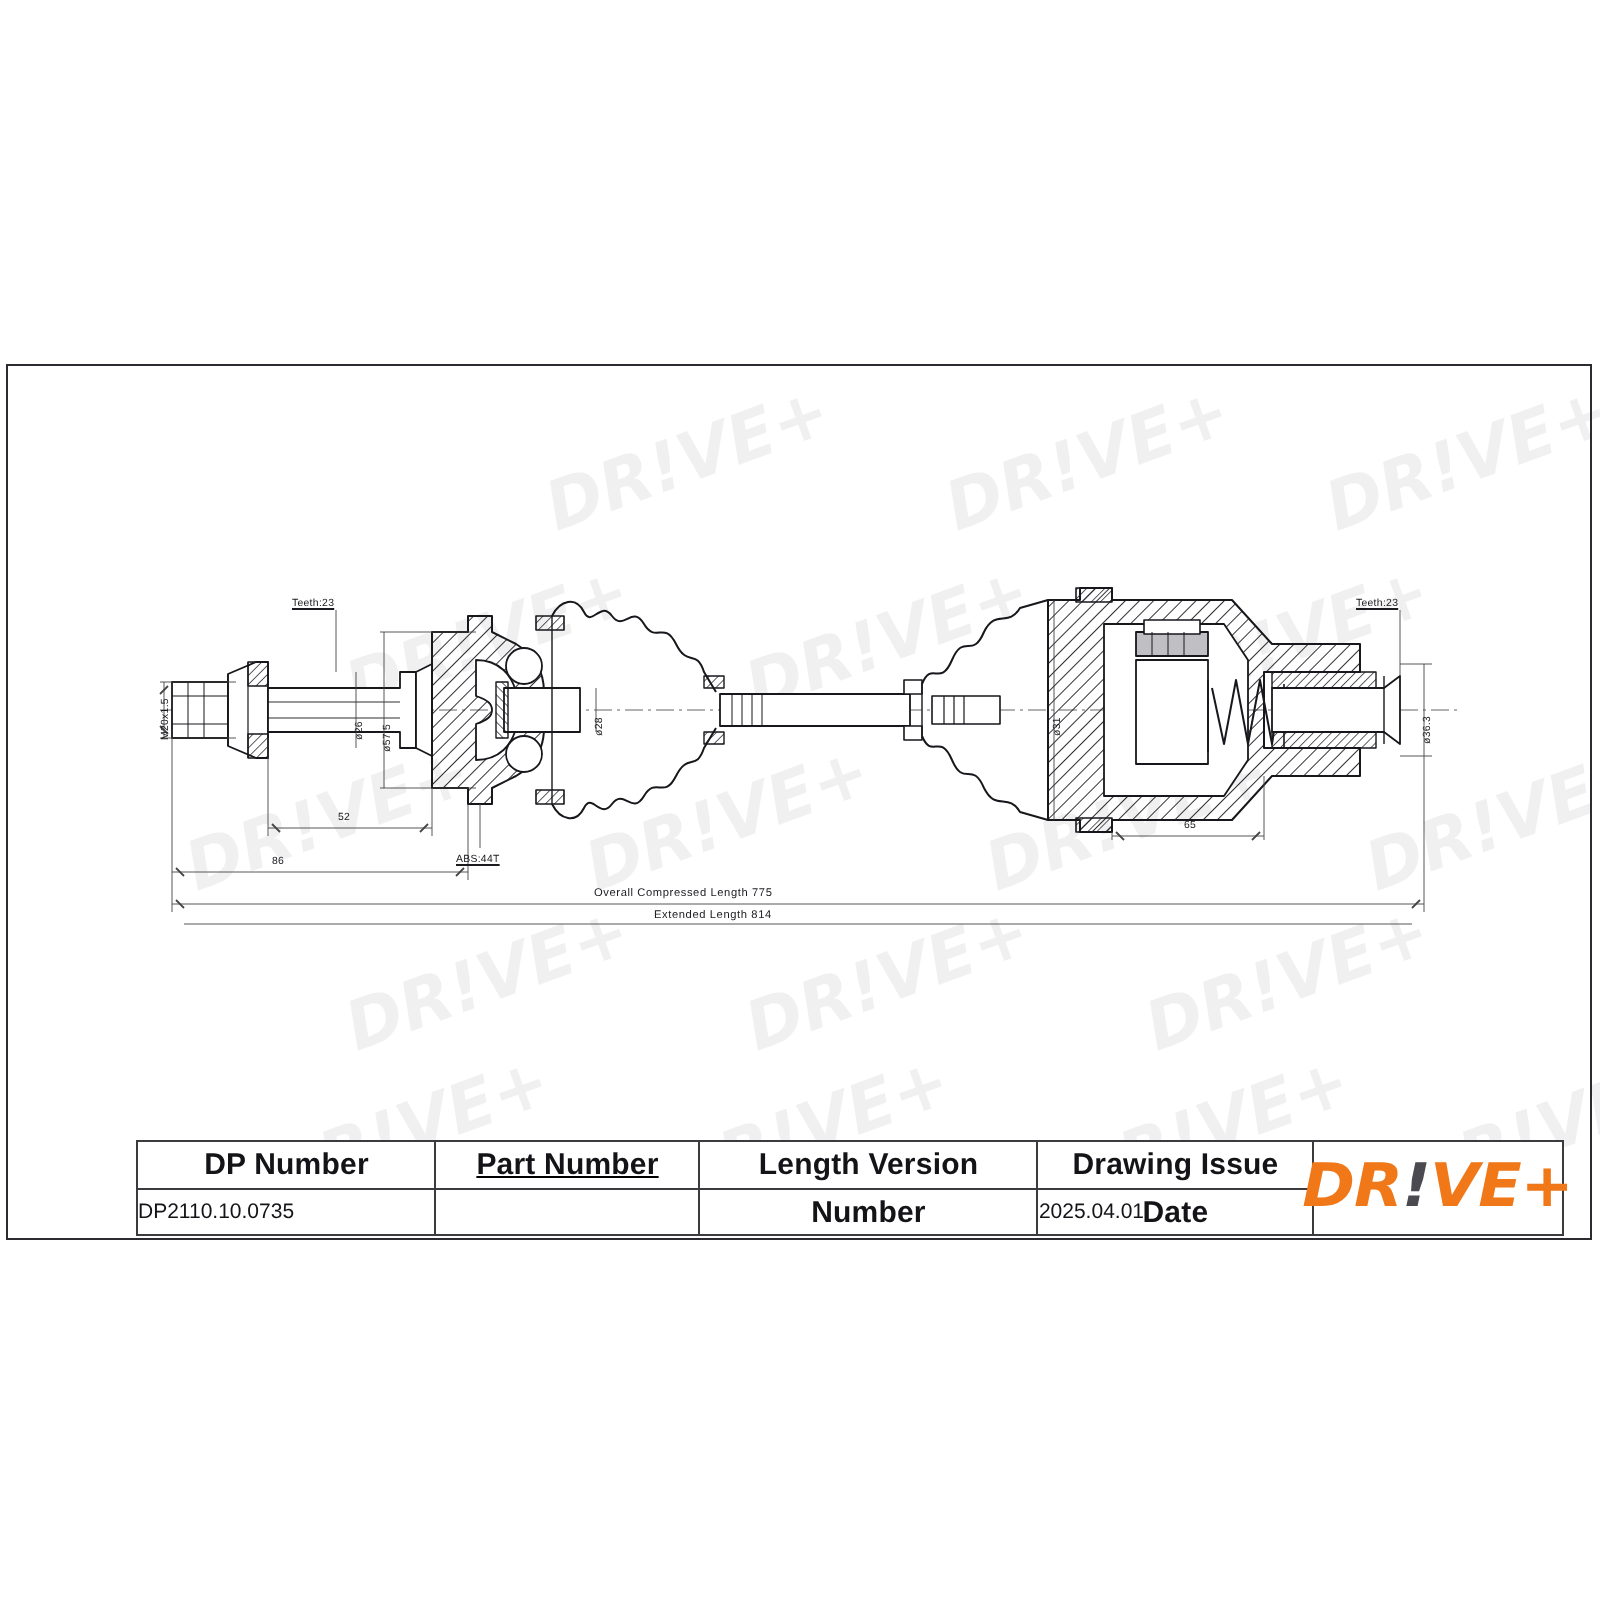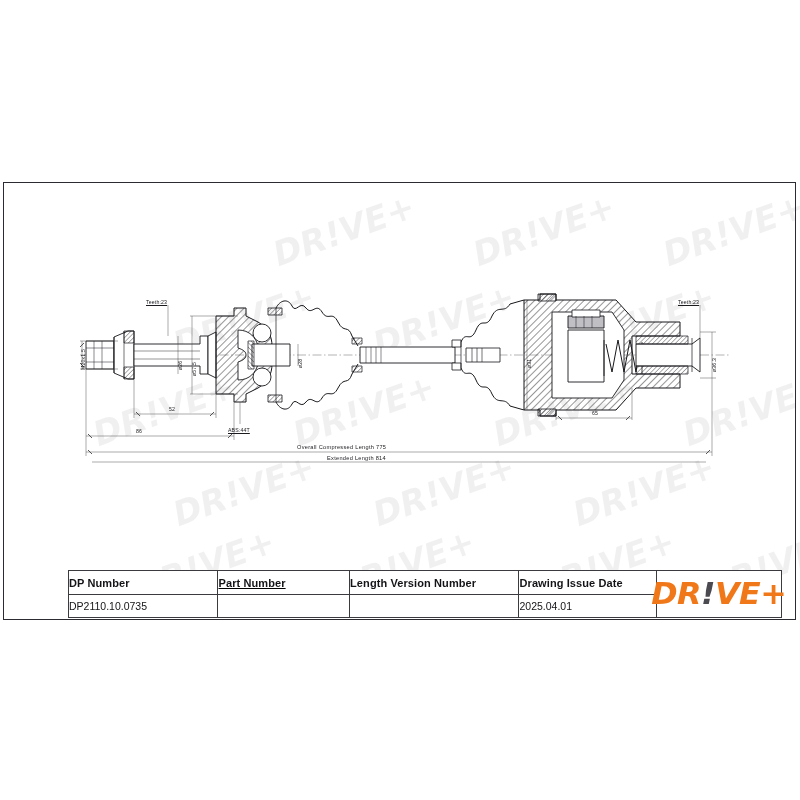--- a/index.html
+++ b/index.html
@@ -55,22 +55,22 @@
   .tb-col {
     border-right: 1.3px solid #3a3a3f;
     box-sizing: border-box;
     display: flex;
     flex-direction: column;
   }
   .tb-col:last-child { border-right: none; }
   .tb-head {
     height: 24px;
     line-height: 24px;
-    text-align: left;
-    font-size: 11px;
+    text-align: center;
+    font-size: 15px;
     font-weight: bold;
     color: #141418;
     border-bottom: 1.3px solid #3a3a3f;
     box-sizing: border-box;
     letter-spacing: .1px;
   }
   .tb-val {
     height: 23px;
     line-height: 23px;
     font-size: 10.5px;

